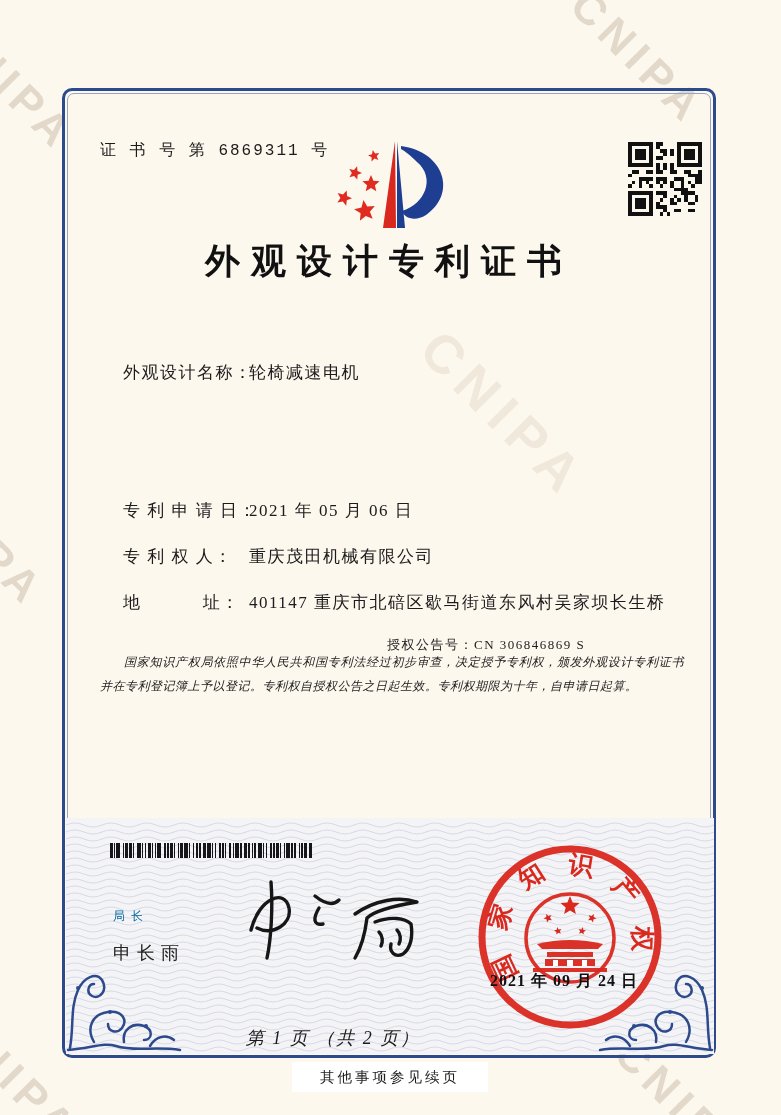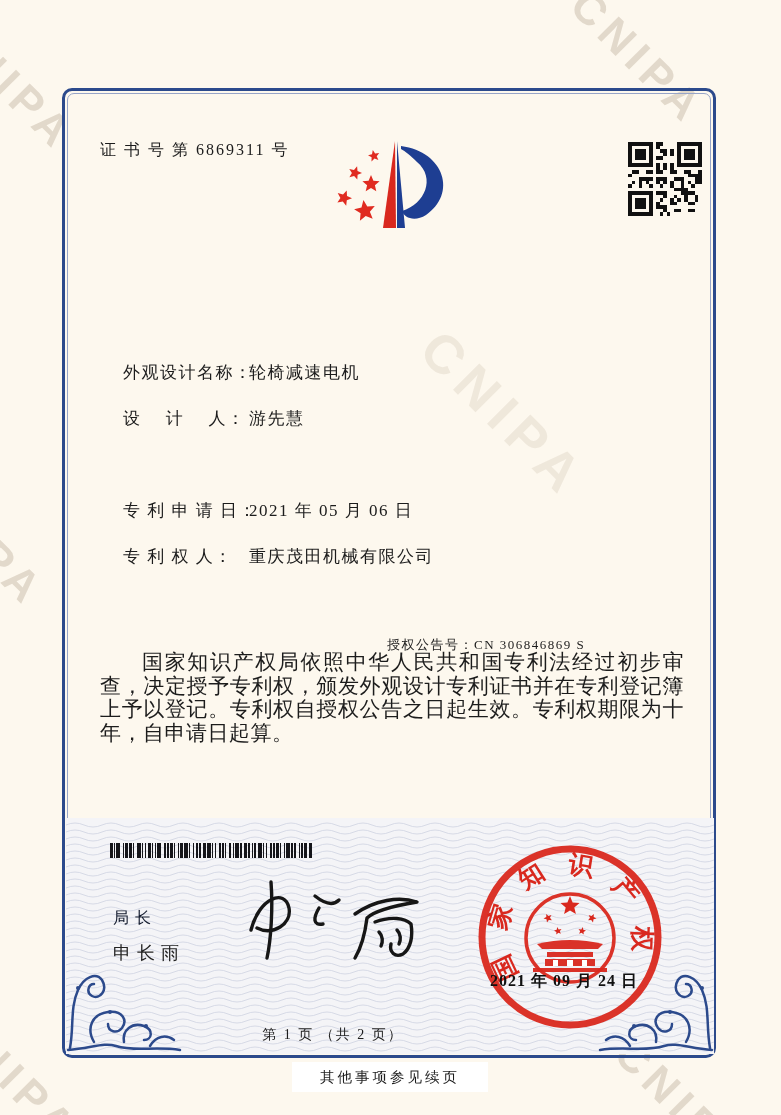--- a/index.html
+++ b/index.html
@@ -23,68 +23,68 @@
   
   .frame{
     position:absolute;left:62px;top:88px;width:654px;height:970px;
     border:3px solid #2c4a8c;border-radius:10px;box-sizing:border-box;z-index:2;
   }
   .frame-inner{
     position:absolute;left:2px;top:2px;right:2px;bottom:2px;
     border:1px solid #97a5c8;border-radius:7px;
   }
   
-  .cert-no{position:absolute;left:100px;top:140px;font-size:16px;letter-spacing:2px;z-index:3;white-space:pre;}
+  .cert-no{position:absolute;left:100px;top:140px;font-size:16px;letter-spacing:2px;z-index:3;white-space:pre;font-family:Liberation Mono, monospace;}
   .logo{position:absolute;left:325px;top:116px;z-index:3;}
   .qr{position:absolute;left:628px;top:142px;z-index:3;}
   .title{
     position:absolute;left:62px;top:238px;width:654px;text-align:center;
     font-size:35px;font-weight:bold;letter-spacing:11px;z-index:3;color:#111;
   }
   
   .field{position:absolute;left:100px;font-size:17px;letter-spacing:1.5px;z-index:3;white-space:pre;}
   .field .lbl{display:inline-block;width:126px;white-space:pre;}
   .field .val{white-space:pre;}
   .field2{position:absolute;left:368px;font-size:13px;letter-spacing:1.5px;z-index:3;white-space:pre;}
   
   .body-text{
     position:absolute;left:100px;top:651px;width:584px;z-index:3;
-    font-size:21px;line-height:23.5px;letter-spacing:.5px;text-align:justify;
+    font-size:12px;line-height:23.5px;letter-spacing:.5px;text-align:justify;font-style:italic;
   }
   .body-text p{margin:0;text-indent:2em;}
   
   .band{
     position:absolute;left:66px;top:818px;width:648px;height:236px;
     background:#f4f4f7;z-index:2;overflow:hidden;
   }
   .flourish{position:absolute;z-index:3;}
   .fl-left{left:64px;top:950px;}
   .fl-right{left:596px;top:950px;}
   
   .barcode{
     position:absolute;left:110px;top:843px;width:204px;height:15px;
     overflow:hidden;font-size:0;z-index:4;
   }
   .barcode i{display:inline-block;height:100%;background:#15151a;vertical-align:top;}
   
-  .director-title{position:absolute;left:113px;top:908px;font-size:16px;letter-spacing:6px;z-index:4;
-    font-family:"Liberation Sans","DejaVu Sans",sans-serif;color:#0f172a;}
+  .director-title{position:absolute;left:113px;top:908px;font-size:12px;letter-spacing:6px;z-index:4;
+    font-family:"Liberation Sans","DejaVu Sans",sans-serif;color:#0369a1;}
   .director-name{position:absolute;left:113px;top:941px;font-size:18px;letter-spacing:6px;z-index:4;
     font-family:"Liberation Sans","DejaVu Sans",sans-serif;color:#222;}
   .signature{position:absolute;left:233px;top:874px;z-index:4;}
   
   .seal{position:absolute;left:473px;top:840px;width:194px;height:194px;z-index:4;}
   .seal-date{
     position:absolute;left:490px;top:971px;z-index:5;font-size:16px;font-weight:bold;
     letter-spacing:1px;color:#111;white-space:pre;
   }
   
   .page-info{
     position:absolute;left:62px;top:1026px;width:542px;text-align:center;
-    font-size:14px;letter-spacing:2px;z-index:4;white-space:pre;
+    font-size:18px;letter-spacing:2px;z-index:4;white-space:pre;font-style:italic;
   }
   .foot-note{
     position:absolute;left:292px;top:1062px;width:196px;height:30px;line-height:30px;
     background:#ffffff;text-align:center;font-size:14.5px;letter-spacing:3px;z-index:3;white-space:pre;
   }
 </style>
 </head>
 <body>
 
 <div class="page">
@@ -306,32 +306,33 @@
       <rect x="1" y="20" width="1" height="1" fill="#111"></rect>
       <rect x="2" y="20" width="1" height="1" fill="#111"></rect>
       <rect x="3" y="20" width="1" height="1" fill="#111"></rect>
       <rect x="4" y="20" width="1" height="1" fill="#111"></rect>
       <rect x="5" y="20" width="1" height="1" fill="#111"></rect>
       <rect x="6" y="20" width="1" height="1" fill="#111"></rect>
       <rect x="9" y="20" width="1" height="1" fill="#111"></rect>
       <rect x="11" y="20" width="1" height="1" fill="#111"></rect>
     </svg>
 
+  <div class="title">外观设计专利证书</div>
 
   <div class="field" style="top:341px">
     <span class="lbl">外观设计名称：</span><span class="val">轮椅减速电机</span>
   </div>
-  <div class="field" style="top:387px">
-    <span class="lbl">设　 计　 人：</span><span class="val">游先慧</span>
-  </div>
   <div class="field" style="top:479px">
     <span class="lbl">专 利 申 请 日：</span><span class="val">2021 年 05 月 06 日</span>
   </div>
   <div class="field" style="top:525px">
     <span class="lbl">专 利 权 人：</span><span class="val">重庆茂田机械有限公司</span>
+  </div>
+  <div class="field" style="top:571px">
+    <span class="lbl">地　　　 址：</span><span class="val">401147 重庆市北碚区歇马街道东风村吴家坝长生桥</span>
   </div>
   <div class="field2" style="top:620px">
     <span class="lbl2">授权公告号：</span><span class="val">CN 306846869 S</span>
   </div>
 
   <div class="body-text">
     <p>国家知识产权局依照中华人民共和国专利法经过初步审查，决定授予专利权，颁发外观设计专利证书并在专利登记簿上予以登记。专利权自授权公告之日起生效。专利权期限为十年，自申请日起算。</p>
   </div>
 
   <div class="band">

